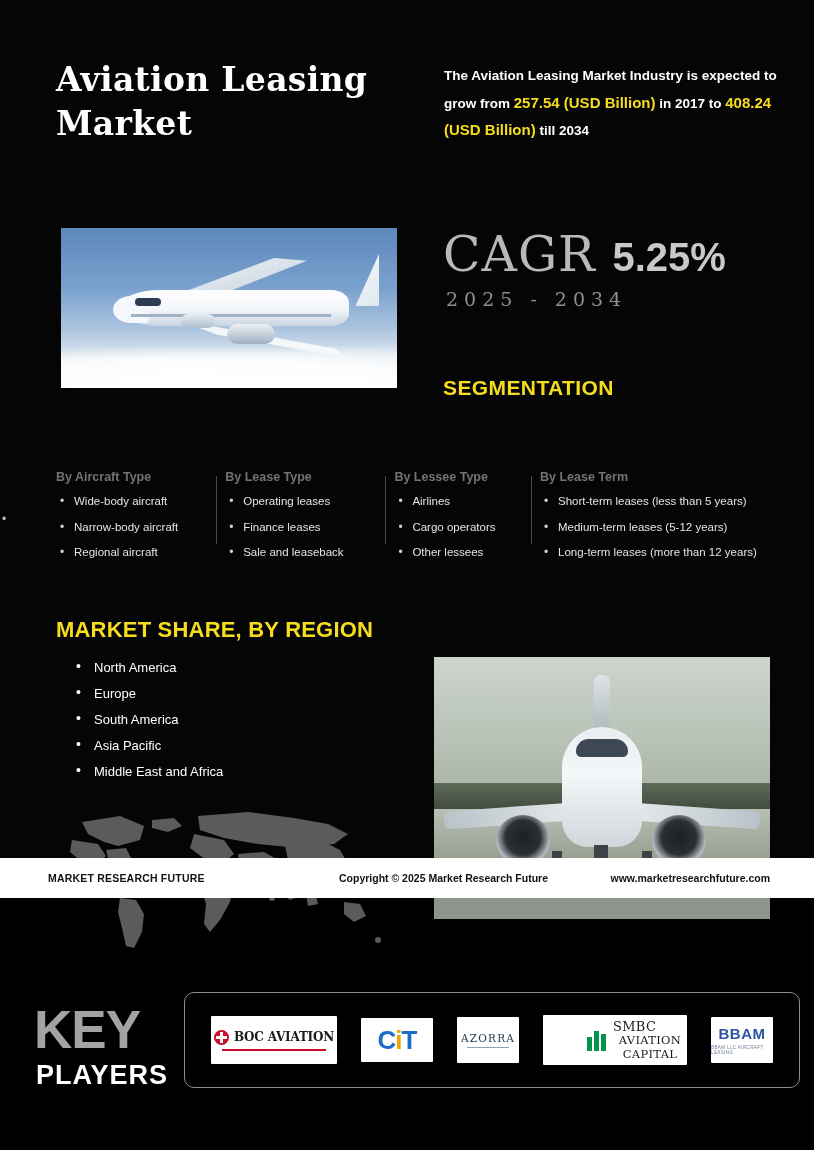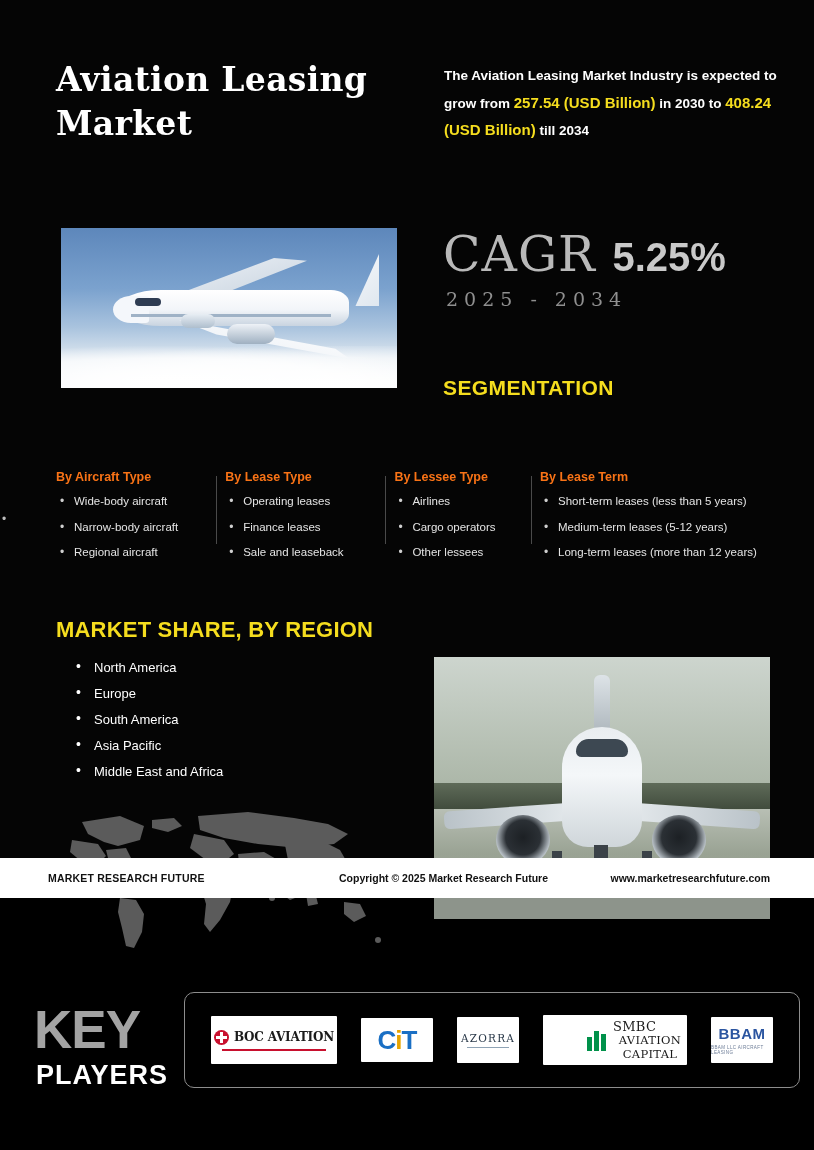--- a/index.html
+++ b/index.html
@@ -152,21 +152,21 @@
   .seg-col.c0 { width: 172px; }
   .seg-col.c1 { width: 172px; }
   .seg-col.c2 { width: 148px; }
   .seg-col.c3 { width: 240px; }
   .seg-col .divider {
     position: absolute; right: 8px; top: 6px;
     width: 1px; height: 68px;
     background: #4a4a4a;
   }
   .seg-col h3 {
-    color: #f97316;
+    color: #737373;
     font-size: 12.5px;
     font-weight: bold;
     margin-bottom: 10px;
   }
   .seg-col ul { list-style: none; }
   .seg-col li {
     position: relative;
     color: #e4e4e4;
     font-size: 11.5px;
     line-height: 1.35;
@@ -413,21 +413,21 @@
   .footer .fr { position: absolute; right: 44px; font-size: 10.5px; font-weight: bold; color: #111; }
 </style>
 </head>
 <body>
 
 <div class="page">
 
   <div class="title">Aviation Leasing Market</div>
 
   <div class="headline">
-    <span>The Aviation Leasing Market Industry is expected to grow from </span><span class="hl-yellow">257.54 (USD Billion)</span><span> in 2030 to </span><span class="hl-yellow">408.24 (USD Billion)</span><span> till 2034</span>
+    <span>The Aviation Leasing Market Industry is expected to grow from </span><span class="hl-yellow">257.54 (USD Billion)</span><span> in 2017 to </span><span class="hl-yellow">408.24 (USD Billion)</span><span> till 2034</span>
   </div>
 
   <div class="plane1">
     <div class="p1-cloud"></div>
     <div class="p1-wing-back"></div>
     <div class="p1-tail"></div>
     <div class="p1-fuselage"></div>
     <div class="p1-nose"></div>
     <div class="p1-windows"></div>
     <div class="p1-stripe"></div>

